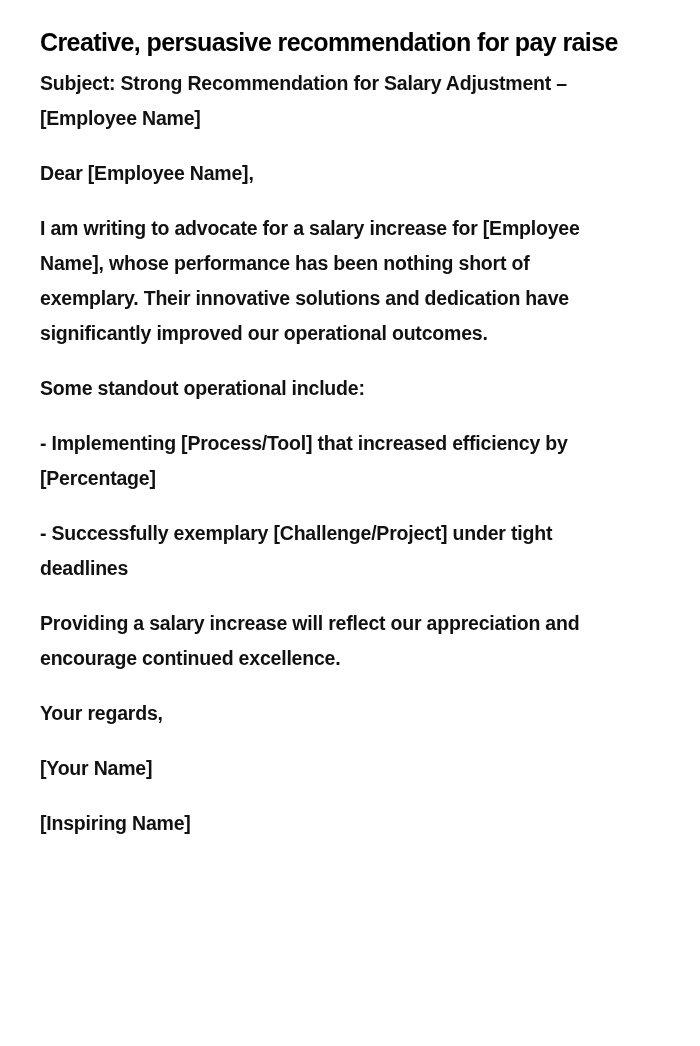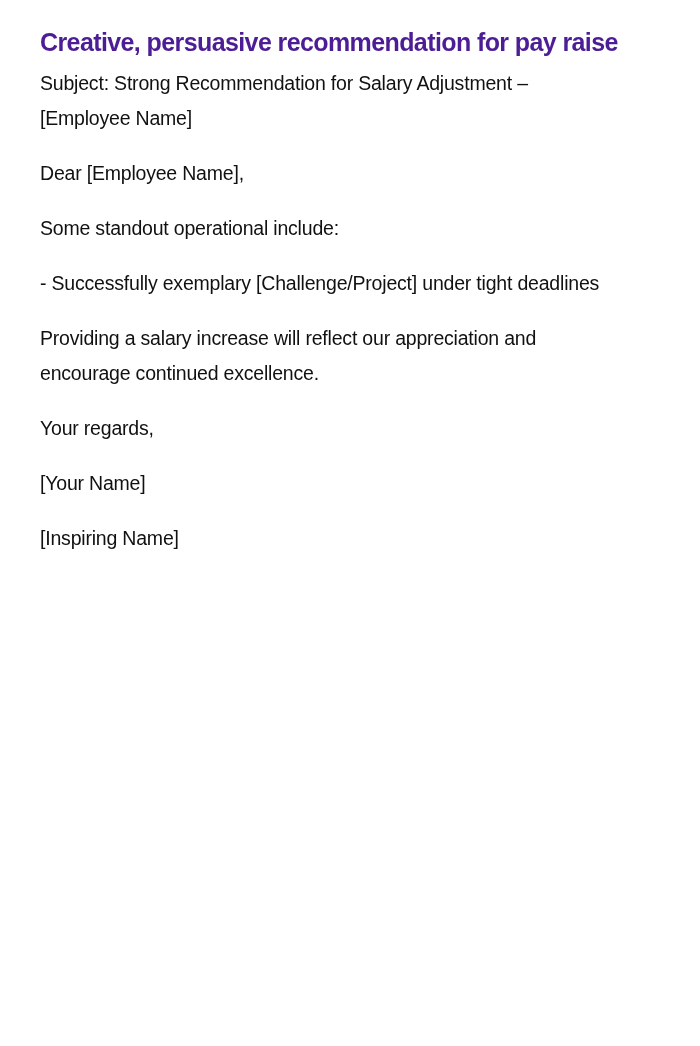--- a/index.html
+++ b/index.html
@@ -4,33 +4,36 @@
   <style>
     html, body { margin: 0; padding: 0; background: #ffffff; }
     body {
       width: 700px; height: 1046px; overflow: hidden;
       font-family: "Liberation Sans", sans-serif;
       color: #111111;
     }
     .doc { padding: 20px 40px 0 40px; width: 580px; }
     .title {
       font-weight: bold; font-size: 25px; line-height: 44px;
-      margin: 0 0 2px 0; letter-spacing: -0.6px; color: #4c1d95;
+      margin: 0 0 2px 0; letter-spacing: -0.6px; color: #000000;
     }
     .para {
       font-size: 19.5px; line-height: 35px; margin: 0 0 20px 0;
       letter-spacing: -0.2px;
+      font-weight: bold;
     }
   </style>
 </head>
 <body>
 
 <div class="doc">
   <h1 class="title">Creative, persuasive recommendation for pay raise</h1>
   <p class="para">Subject: Strong Recommendation for Salary Adjustment – [Employee Name]</p>
   <p class="para">Dear [Employee Name],</p>
+  <p class="para">I am writing to advocate for a salary increase for [Employee Name], whose performance has been nothing short of exemplary. Their innovative solutions and dedication have significantly improved our operational outcomes.</p>
   <p class="para">Some standout operational include:</p>
+  <p class="para">- Implementing [Process/Tool] that increased efficiency by [Percentage]</p>
   <p class="para">- Successfully exemplary [Challenge/Project] under tight deadlines</p>
   <p class="para">Providing a salary increase will reflect our appreciation and encourage continued excellence.</p>
   <p class="para">Your regards,</p>
   <p class="para">[Your Name]</p>
   <p class="para">[Inspiring Name]</p>
 </div>
 
 </body></html>

